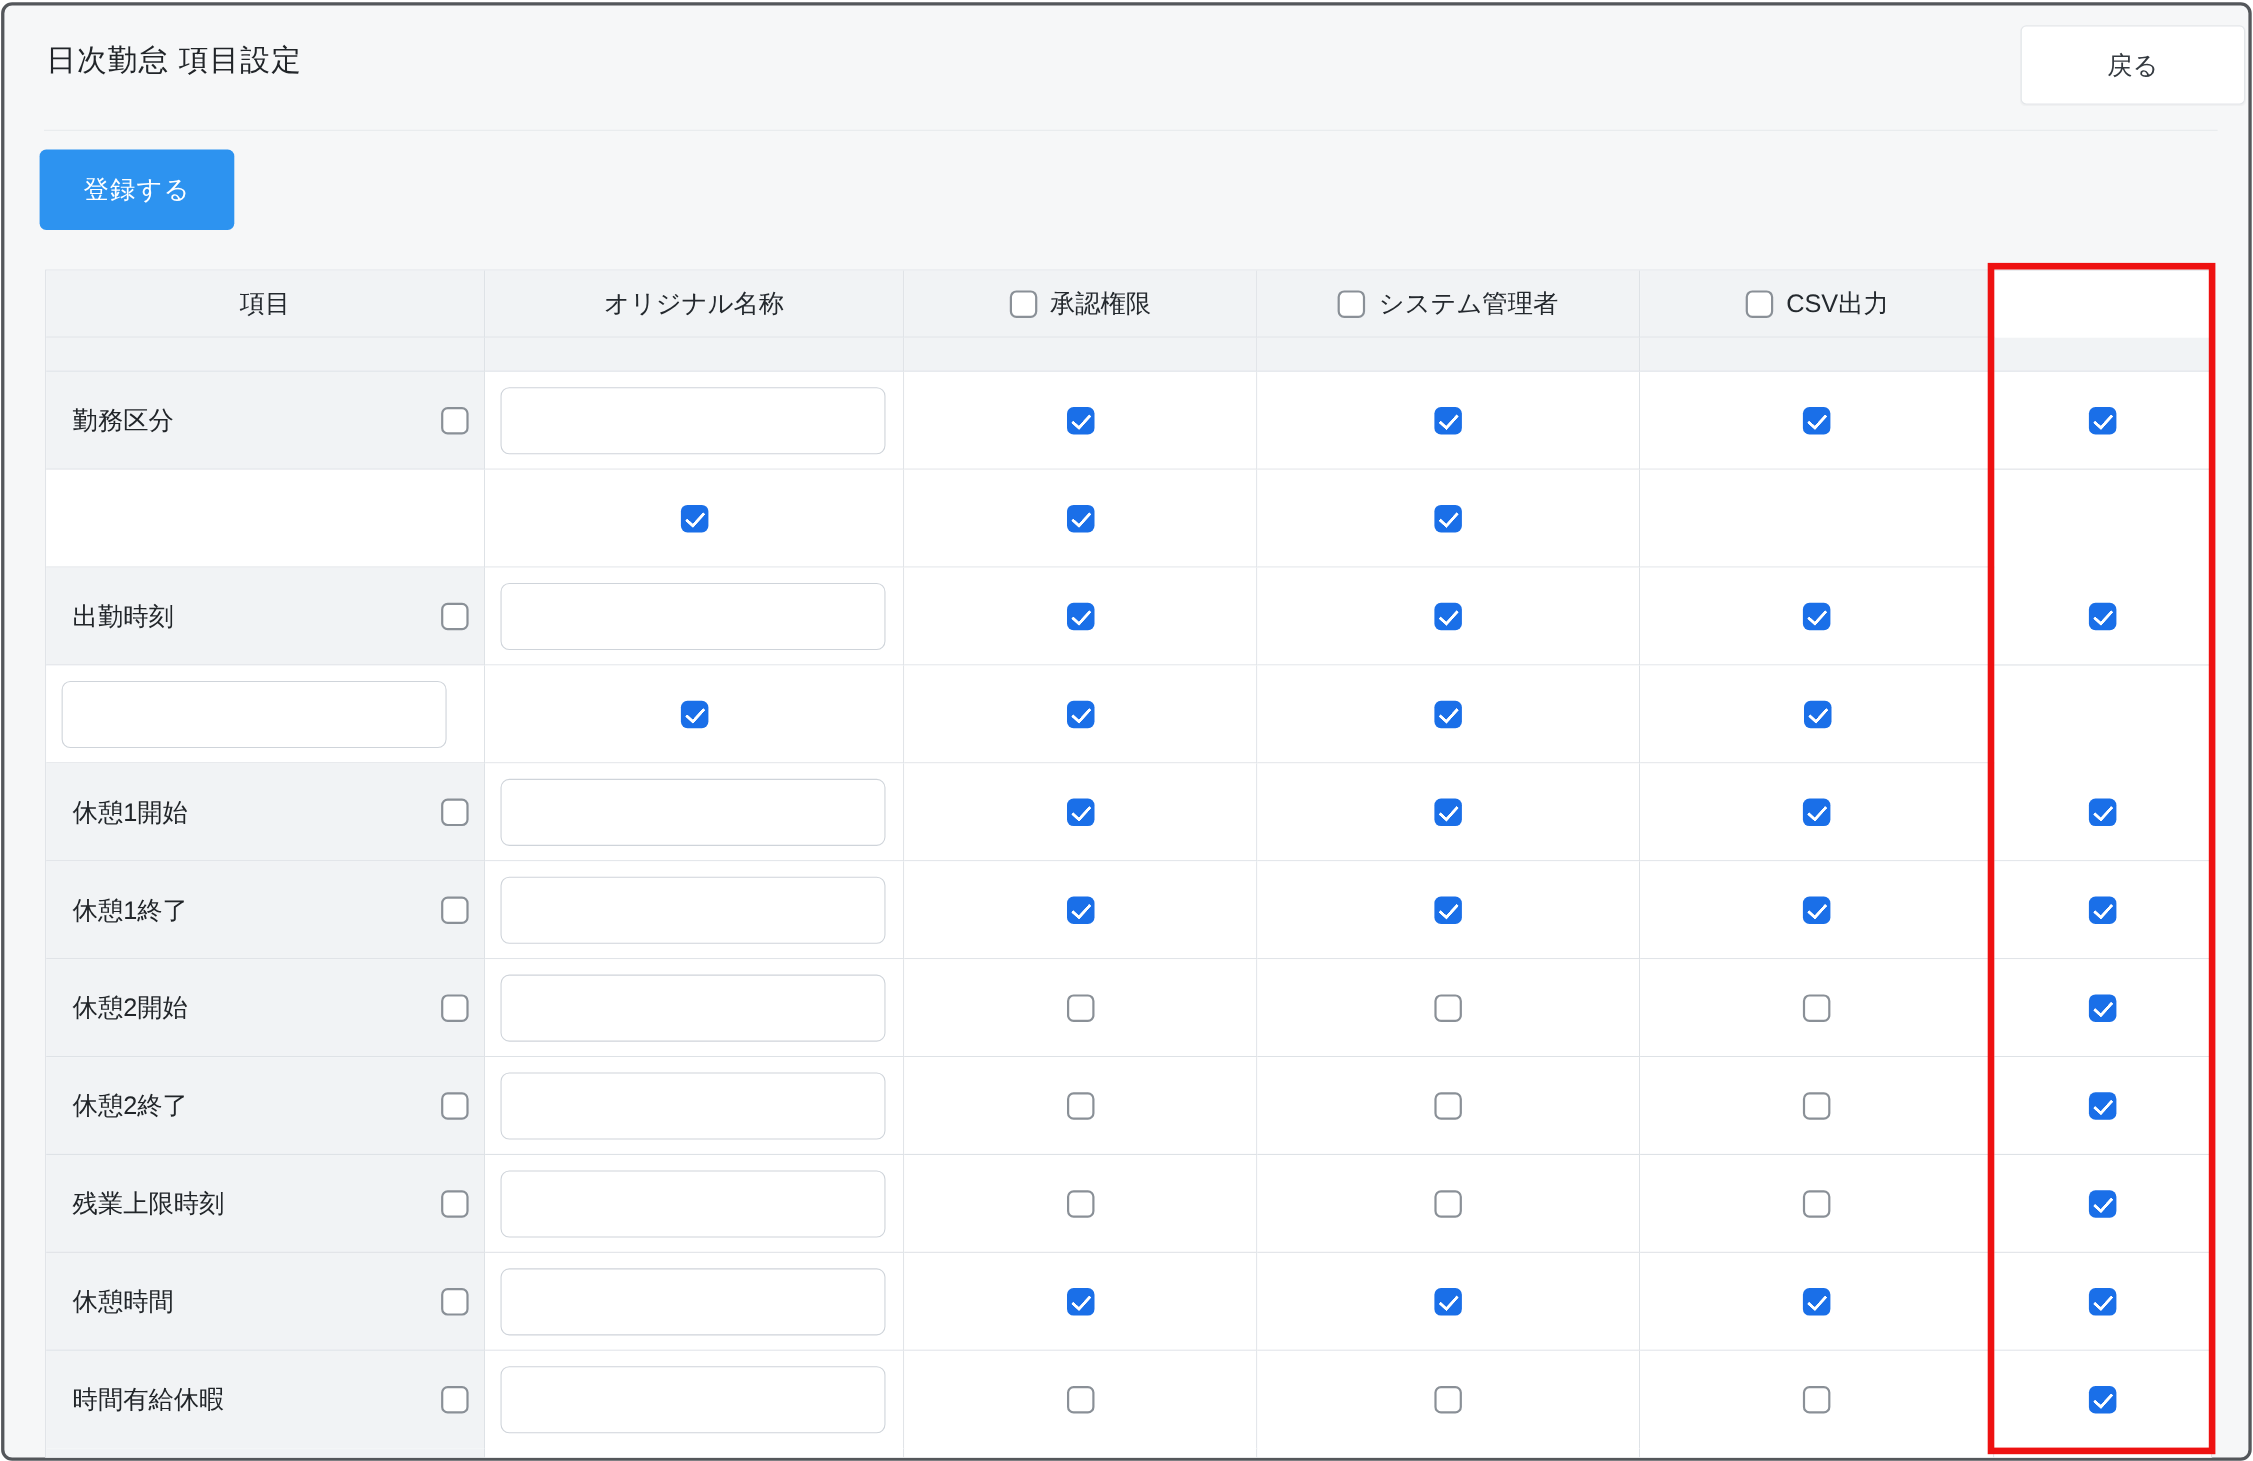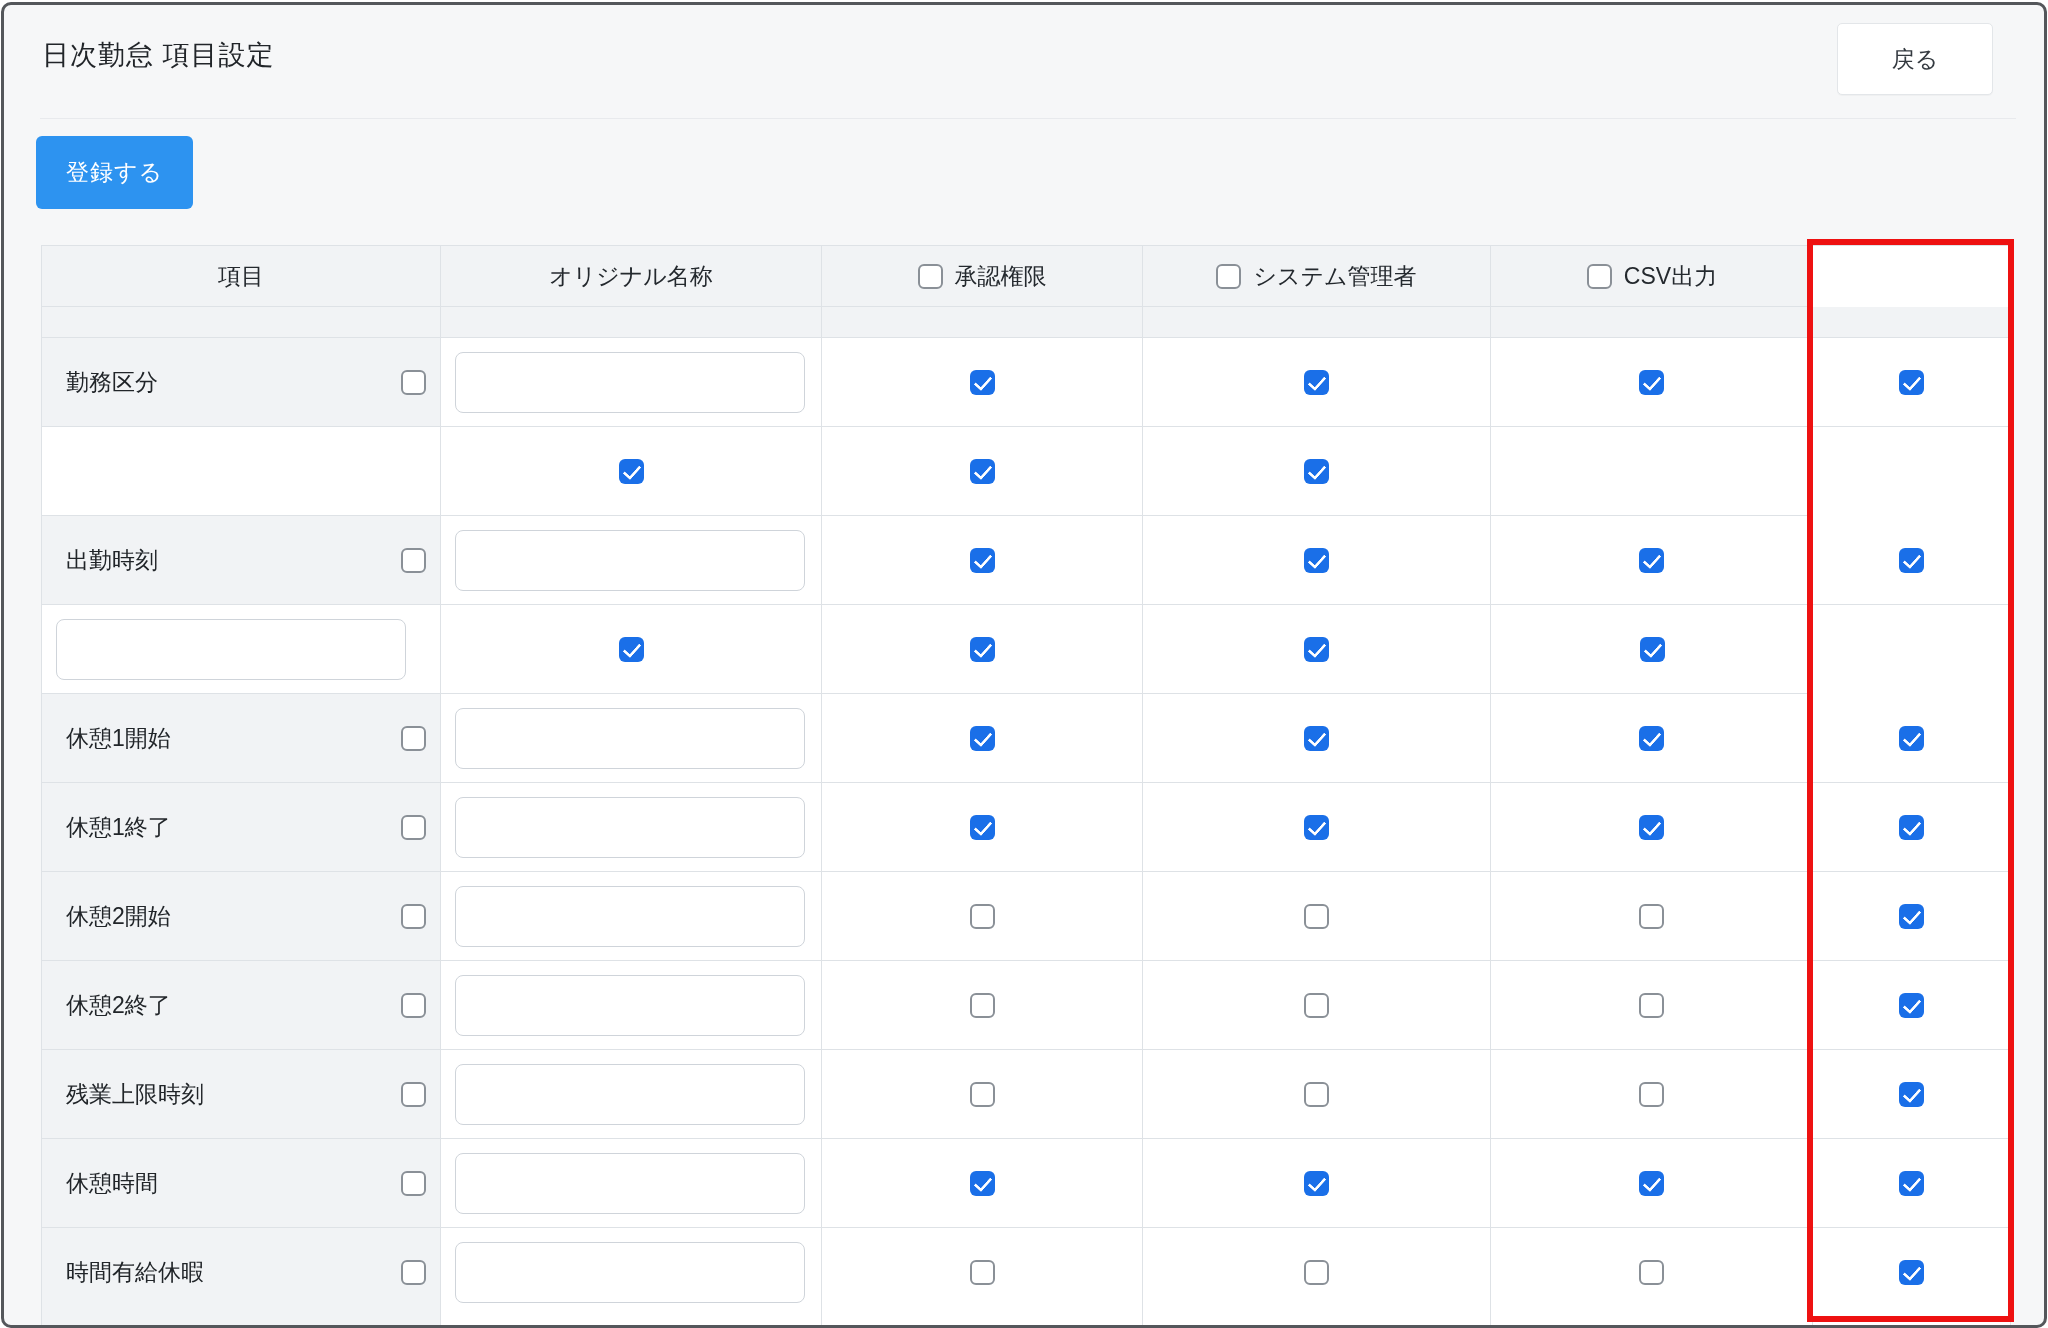--- a/index.html
+++ b/index.html
@@ -10,30 +10,30 @@
     border:3px solid #54575b; border-radius:10px;
     background:#f6f7f8; overflow:hidden;
   }
 
   
   .page-title {
     position:absolute; left:38px; top:32px;
     font-size:27px; color:#212529; letter-spacing:1px;
   }
   .back-btn {
-    position:absolute; left:1833px; top:18px; width:156px; height:72px;
+    position:absolute; left:1833px; top:18px; width:204px; height:72px;
     background:#ffffff; border:1px solid #e3e6e9; border-radius:5px;
     font-size:23px; color:#343a40; display:flex; align-items:center; justify-content:center;
     cursor:pointer; box-shadow:0 1px 1px rgba(0,0,0,.03);
   }
   .title-divider {
     position:absolute; left:36px; top:113px; width:1976px; height:1px; background:#e8eaed;
   }
   .register-btn {
-    position:absolute; left:32px; top:131px; height:73px; padding:0 30px;
+    position:absolute; left:32px; top:131px; height:73px; padding:0 40px;
     background:#2d93f0; border:none; border-radius:6px;
     font-size:23px; color:#ffffff; display:flex; align-items:center; justify-content:center;
     cursor:pointer; letter-spacing:1px;
   }
 
   
   .table {
     position:absolute; left:37px; top:240px; width:1970px;
     border:1px solid #dee2e6; background:#ffffff;
   }

